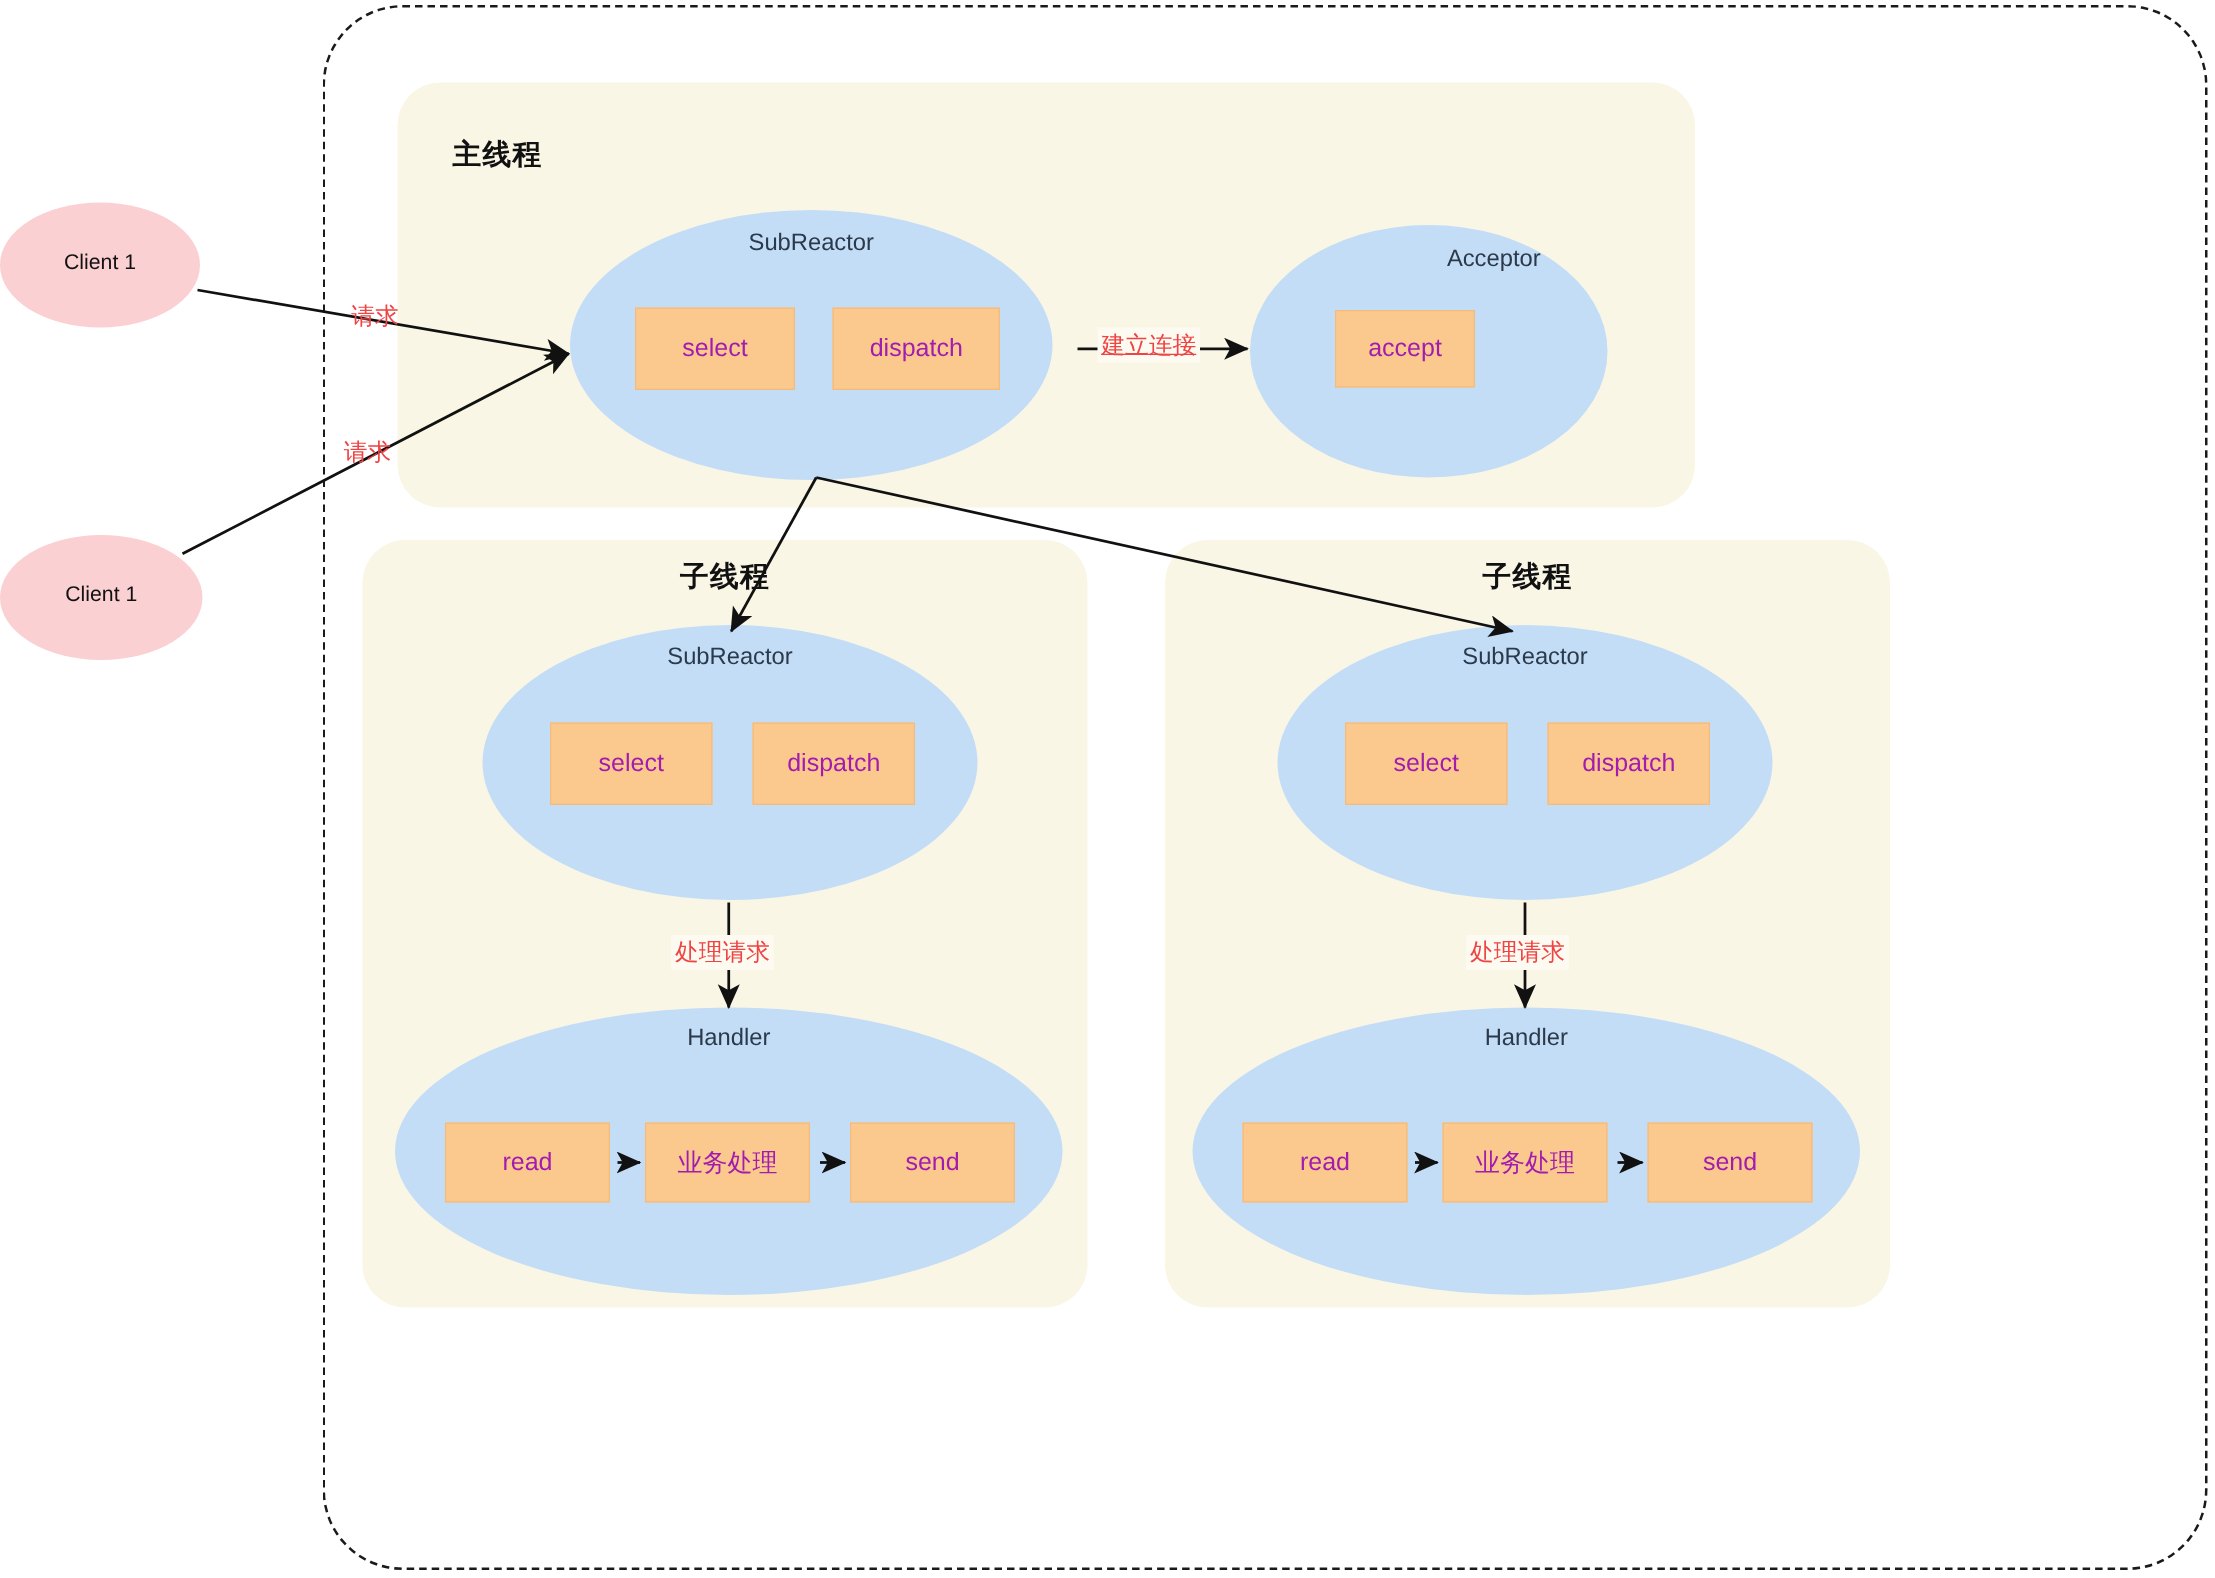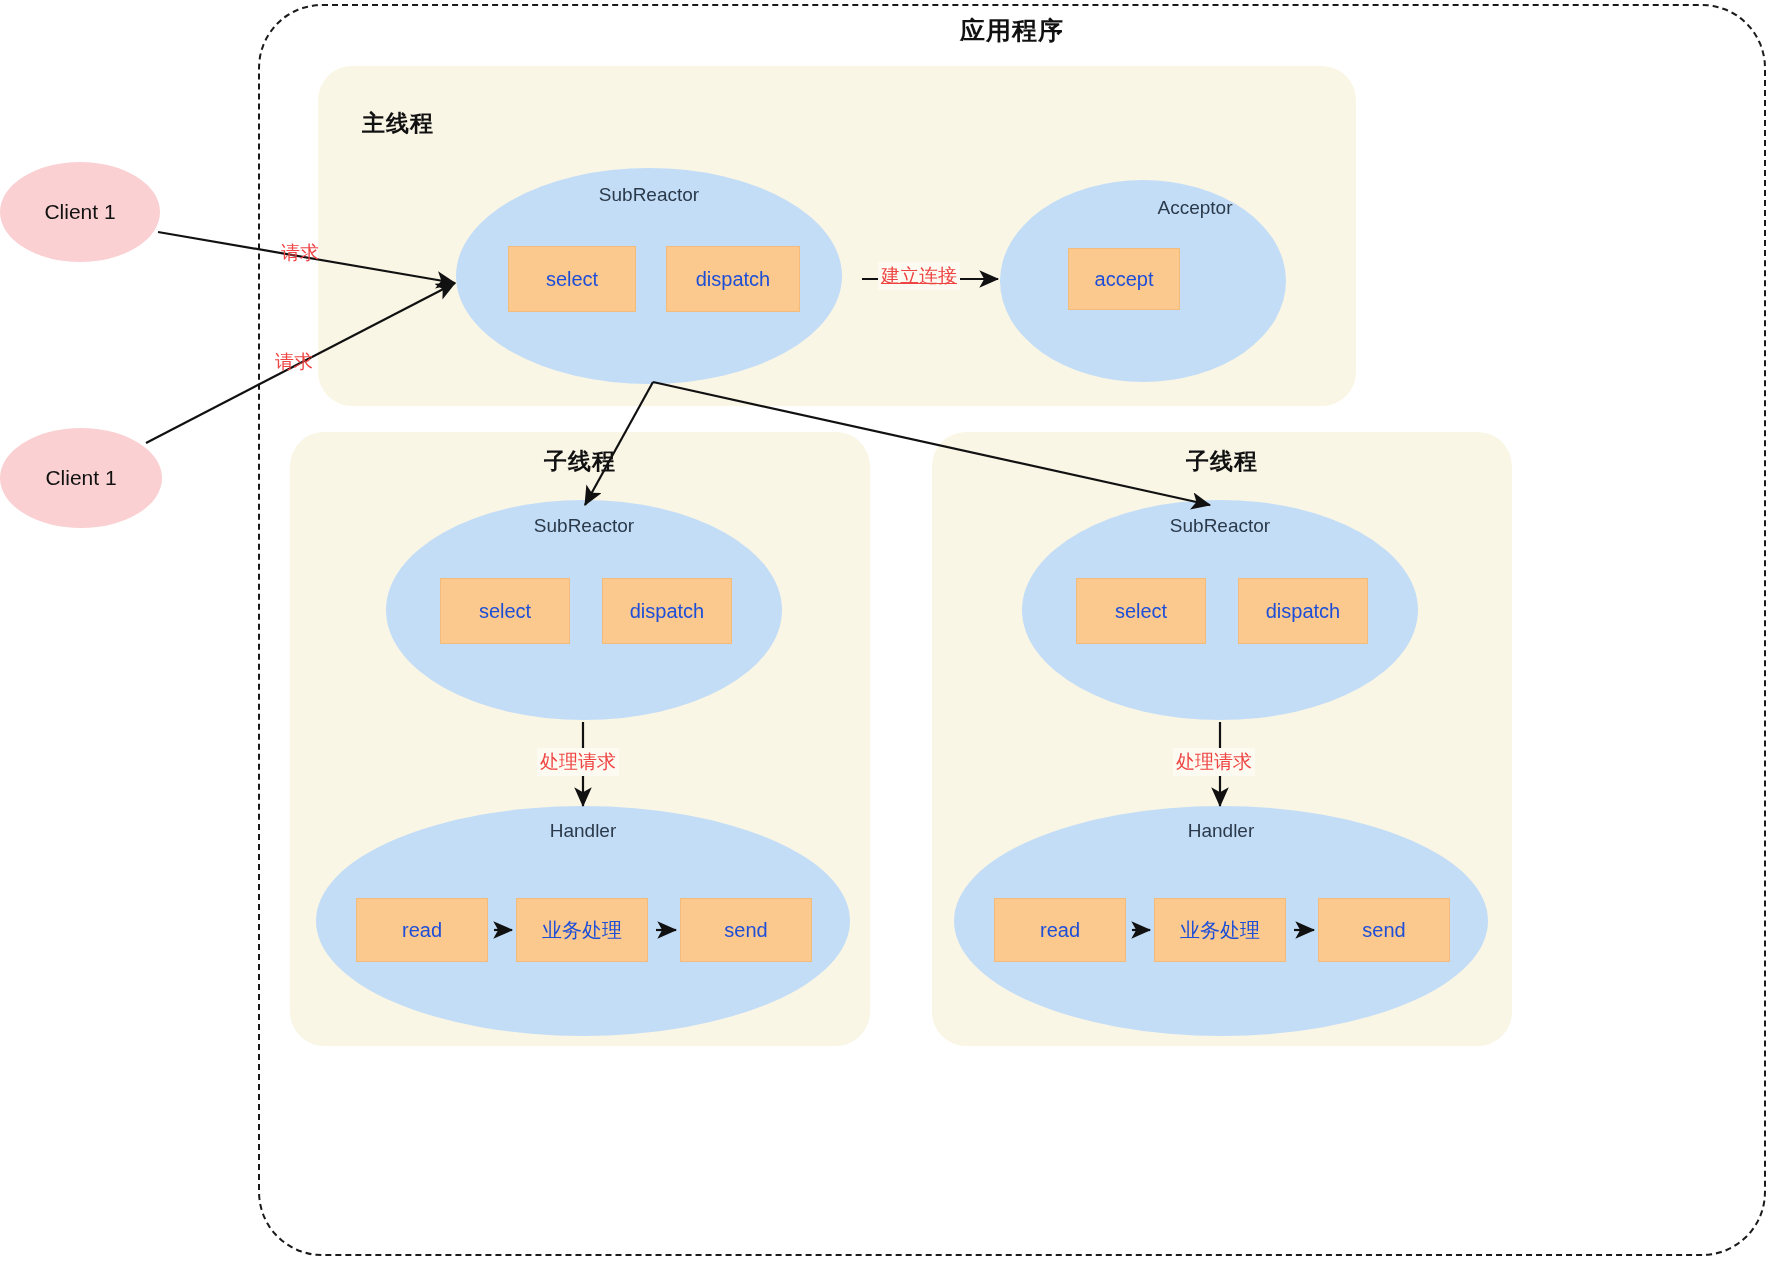--- a/index.html
+++ b/index.html
@@ -31,21 +31,21 @@
   .t-main{left:318px;top:108px;width:160px;text-align:center;}
   .t-sub-left{left:290px;top:446px;width:580px;}
   .t-sub-right{left:932px;top:446px;width:580px;}
 
   
   .ell{border-radius:50%;background:#c3ddf7;}
   .ell-client{background:#fad0d2;}
   .ell-label{
     position:absolute;text-align:center;font-size:19px;color:#2b3a4a;white-space:nowrap;
   }
-  .ell-label-dark{color:#111;font-size:21px;}
+  .ell-label-dark{color:#111;font-size:17px;}
 
   
   .e-client1{left:0px;top:162px;width:160px;height:100px;}
   .e-client2{left:0px;top:428px;width:162px;height:100px;}
   .l-client1{left:0px;top:200px;width:160px;}
   .l-client2{left:0px;top:466px;width:162px;}
 
   
   .e-mainreactor{left:456px;top:168px;width:386px;height:216px;}
   .l-mainreactor{left:456px;top:184px;width:386px;}
@@ -61,21 +61,21 @@
   
   .e-handler-l{left:316px;top:806px;width:534px;height:230px;}
   .l-handler-l{left:316px;top:820px;width:534px;}
   .e-handler-r{left:954px;top:806px;width:534px;height:230px;}
   .l-handler-r{left:954px;top:820px;width:534px;}
 
   
   .op{
     position:absolute;background:#fbc88d;border:1px solid #f3bb7c;
     display:flex;align-items:center;justify-content:center;
-    font-size:20px;color:#1d4ed8;box-sizing:border-box;
+    font-size:20px;color:#a21caf;box-sizing:border-box;
   }
   .op-select-main{left:508px;top:246px;width:128px;height:66px;}
   .op-dispatch-main{left:666px;top:246px;width:134px;height:66px;}
   .op-accept{left:1068px;top:248px;width:112px;height:62px;}
 
   .op-select-sl{left:440px;top:578px;width:130px;height:66px;}
   .op-dispatch-sl{left:602px;top:578px;width:130px;height:66px;}
   .op-select-sr{left:1076px;top:578px;width:130px;height:66px;}
   .op-dispatch-sr{left:1238px;top:578px;width:130px;height:66px;}
 
@@ -97,21 +97,20 @@
   .el-conn{left:878px;top:262px;background:#fdfbf1;text-decoration:underline;}
   .el-proc-l{left:537px;top:748px;background:#fdfbf1;}
   .el-proc-r{left:1173px;top:748px;background:#fdfbf1;}
 </style>
 </head>
 <body>
 
 <div id="stage">
 
   <div class="abs app-box"></div>
-  <div class="lbl app-title">应用程序</div>
 
   <div class="abs panel panel-main"></div>
   <div class="abs panel panel-sub-left"></div>
   <div class="abs panel panel-sub-right"></div>
 
   <div class="lbl panel-title t-main">主线程</div>
   <div class="lbl panel-title t-sub-left">子线程</div>
   <div class="lbl panel-title t-sub-right">子线程</div>
 
   <div class="abs ell ell-client e-client1"></div>

